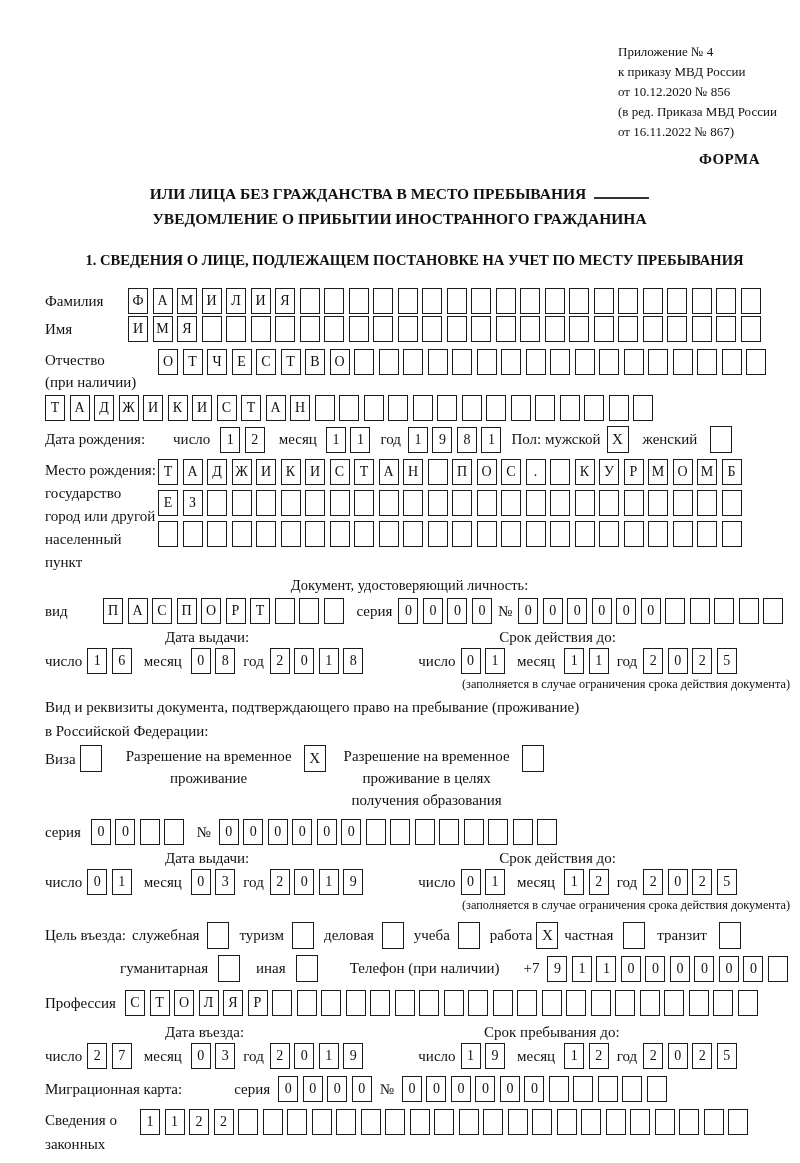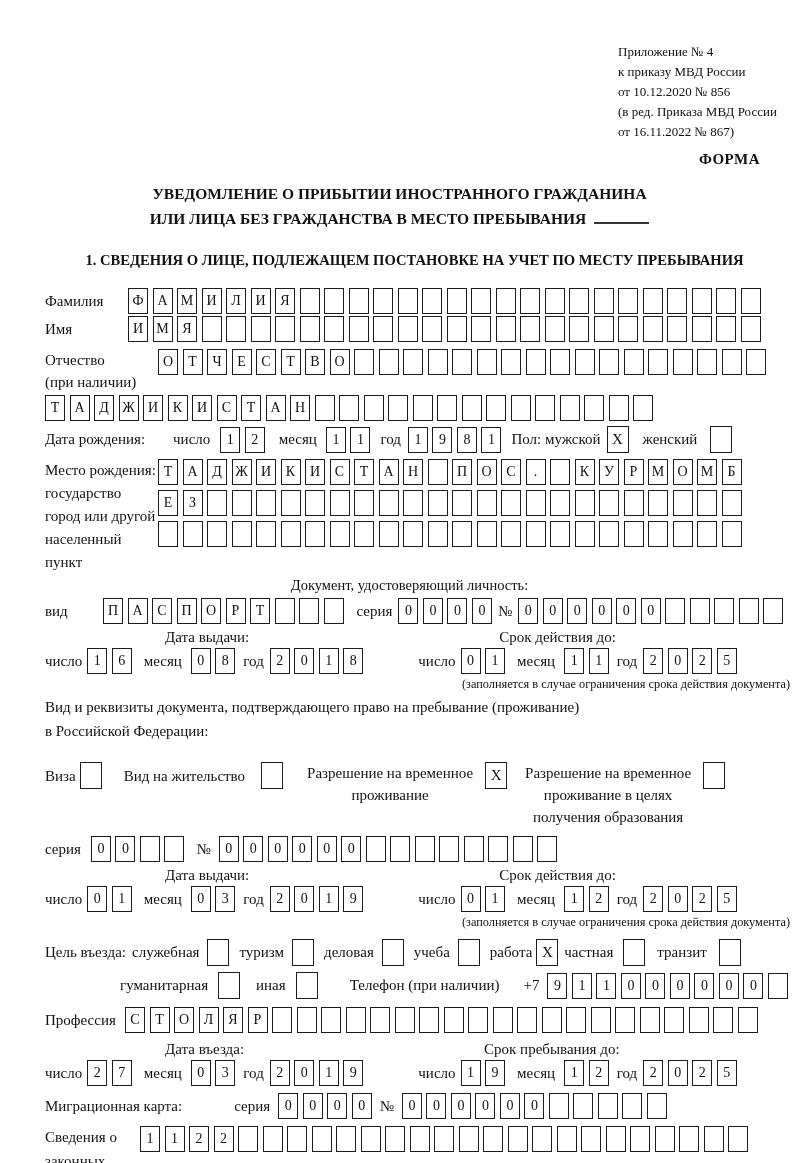--- a/index.html
+++ b/index.html
@@ -40,22 +40,22 @@
     <div>от 10.12.2020 № 856</div>
     <div class="annex-note">
       <div>(в ред. Приказа МВД России</div>
       <div>от 16.11.2022 № 867)</div>
     </div>
   </div>
 
   <div class="form-label">ФОРМА</div>
 
   <div class="title">
+    <div><span>ИЛИ ЛИЦА БЕЗ ГРАЖДАНСТВА В МЕСТО ПРЕБЫВАНИЯ</span><span class="blank-line"></span></div>
     <div>УВЕДОМЛЕНИЕ О ПРИБЫТИИ ИНОСТРАННОГО ГРАЖДАНИНА</div>
-    <div><span>ИЛИ ЛИЦА БЕЗ ГРАЖДАНСТВА В МЕСТО ПРЕБЫВАНИЯ</span><span class="blank-line"></span></div>
   </div>
 
   <div class="section-heading">1. СВЕДЕНИЯ О ЛИЦЕ, ПОДЛЕЖАЩЕМ ПОСТАНОВКЕ НА УЧЕТ ПО МЕСТУ ПРЕБЫВАНИЯ</div>
 
   <div class="row" style="margin-top:19px">
     <span class="lbl" style="width:83px">Фамилия</span>
     <span class="cells">
         <span class="cell">Ф</span>
         <span class="cell">А</span>
         <span class="cell">М</span>
@@ -374,32 +374,26 @@
         <span class="cell">2</span>
         <span class="cell">5</span>
       </span>
   </div>
 
   <div class="note" style="text-align:right; margin-right:4px; margin-top:3px">(заполняется в случае ограничения срока действия документа)</div>
 
   <div style="margin-top:7px">Вид и реквизиты документа, подтверждающего право на пребывание (проживание)</div>
   <div style="margin-top:7px">в Российской Федерации:</div>
 
-  <div class="rowt" style="margin-top:22px">
+  <div class="rowt" style="margin-top:5px">
     <div class="row">
       <span class="opt-lines">
           <span>Виза</span>
         </span>
       <span class="cell cb" style="margin-left:4px"></span>
-    </div>
-    <div class="row" style="margin-left:22px">
-      <span class="opt-lines">
-          <span>Вид на жительство</span>
-        </span>
-      <span class="cell cb" style="margin-left:16px"></span>
     </div>
     <div class="rowt" style="margin-left:24px">
       <span class="opt-lines">
         <span>Разрешение на временное</span>
         <span>проживание</span>
       </span>
       <span class="cell cb" style="margin-left:12px">X</span>
     </div>
     <div class="rowt" style="margin-left:18px">
       <span class="opt-lines">

